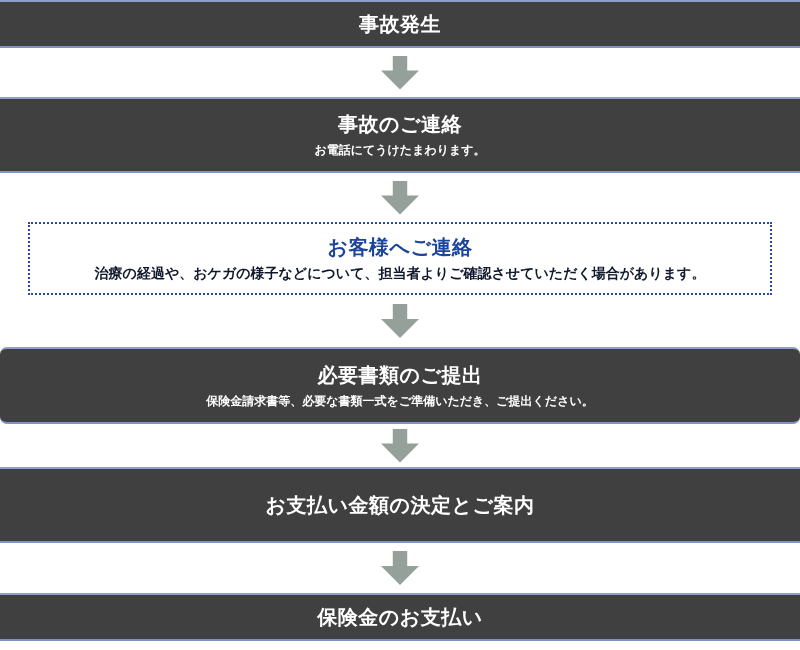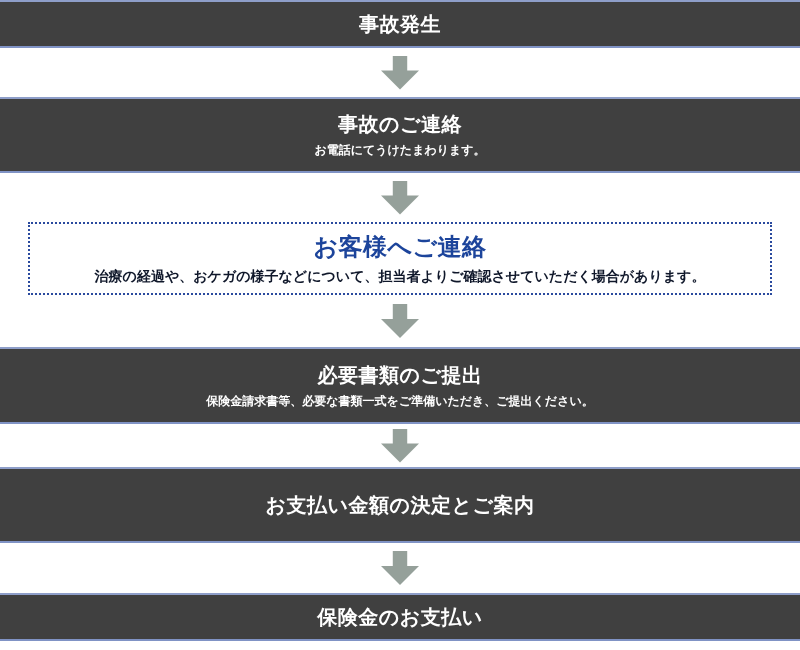--- a/index.html
+++ b/index.html
@@ -39,37 +39,37 @@
     letter-spacing: 0.5px;
   }
   .band .desc {
     color: #ffffff;
     font-size: 12px;
     font-weight: bold;
     line-height: 1.2;
   }
   .h-48 { height: 48px; }
   .h-76 { height: 76px; }
-  .h-77 { height: 77px; }
+  .h-77 { height: 77px; border-radius: 7px; }
   .outlined-box {
     width: 744px;
     height: 73px;
     margin: 0 auto;
     background: #ffffff;
     border: 2px dotted #2a4a9e;
     display: flex;
     flex-direction: column;
     align-items: center;
     justify-content: center;
     gap: 6px;
     text-align: center;
   }
   .outlined-box .title {
     color: #1c449b;
-    font-size: 24px;
+    font-size: 20px;
     font-weight: bold;
     line-height: 1.2;
     letter-spacing: 0.5px;
   }
   .outlined-box .desc {
     color: #0f172a;
     font-size: 14px;
     font-weight: bold;
     line-height: 1.2;
   }

